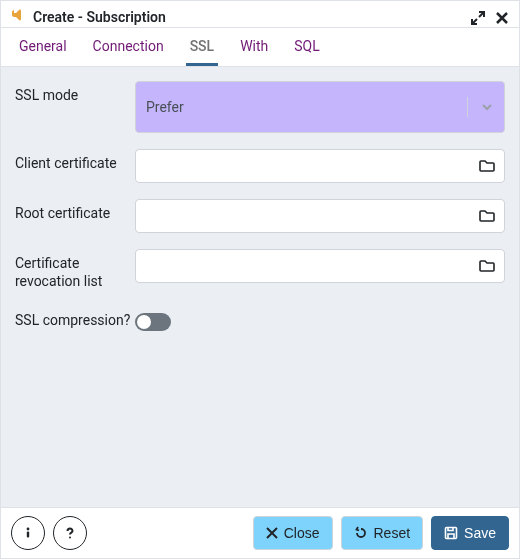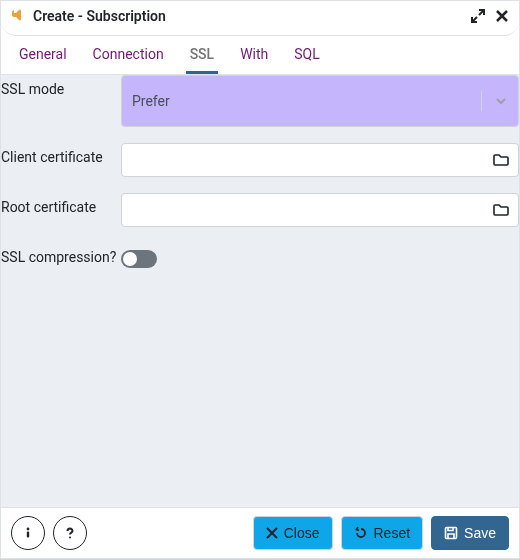--- a/index.html
+++ b/index.html
@@ -13,24 +13,23 @@
   .dialog {
     width: 520px;
     height: 559px;
     border: 1px solid #dee2e6;
     display: flex;
     flex-direction: column;
     background: #fff;
   }
   .titlebar {
     display: flex;
-    align-items: center;
-    padding: 6px 10px 10px 8px;
+    align-items: flex-end;
+    padding: 6px 10px 2px 8px;
     border-bottom: 1px solid #dee2e6;
-    border-radius: 15px;
   }
   .titlebar-icon {
     width: 18px; height: 18px; margin-right: 6px;
     display: inline-flex; align-items: center; justify-content: center;
   }
   .titlebar-title { font-weight: 600; flex: 0 0 auto; }
   .titlebar-spacer { flex: 1; }
   .titlebar-actions { display: flex; gap: 10px; align-items: center; }
   .titlebar-actions .ico { cursor: pointer; display:inline-flex; }
   .tabs {
@@ -47,20 +46,21 @@
     font-size: 14px;
   }
   .tab.active {
     border-bottom-color: #326690;
     color: #737373;
     font-weight: 500;
   }
   .body {
     flex: 1;
     background: #ebeef3;
+    padding: 14px;
     overflow: auto;
   }
   .row {
     display: flex;
     align-items: flex-start;
     margin-bottom: 16px;
   }
   .row:last-child { margin-bottom: 0; }
   .label {
     width: 120px;
@@ -111,21 +111,21 @@
     background: #fff;
     gap: 8px;
   }
   .footer-spacer { flex: 1; }
   .circle-btn {
     width: 34px; height: 34px; border-radius: 50%; border: 1px solid #212529;
     background: #fff; display: inline-flex; align-items:center; justify-content:center;
     cursor: pointer; font-weight: 700;
   }
   .btn {
-    height: 34px; border-radius: 4px; border: 1px solid #ced4da; background:#0ea5e9;
+    height: 34px; border-radius: 4px; border: 1px solid #ced4da; background:#7dd3fc;
     display: inline-flex; align-items:center; gap:6px; padding: 0 12px; cursor:pointer;
     color:#212529; font-size: 14px;
   }
   .btn-primary {
     background: #326690; border-color:#326690; color:#fff;
   }
   .ico-svg { display:block; }
 </style>
 </head>
 <body>
@@ -201,20 +201,33 @@
           <input type="text" value="" style="">
           <span class="file-btn">
             <svg width="18" height="18" viewBox="0 0 18 18" fill="none" stroke="#212529" stroke-width="1.6">
                 <path d="M2 5c0-.6.4-1 1-1h4l2 2h6c.6 0 1 .4 1 1v6c0 .6-.4 1-1 1H3c-.6 0-1-.4-1-1V5z"></path>
               </svg>
           </span>
         </div>
       </div>
     </div>
 
+    <div class="row">
+      <div class="label">Certificate revocation list</div>
+      <div class="control">
+        <div class="file-input">
+          <input type="text" value="" style="">
+          <span class="file-btn">
+            <svg width="18" height="18" viewBox="0 0 18 18" fill="none" stroke="#212529" stroke-width="1.6">
+                <path d="M2 5c0-.6.4-1 1-1h4l2 2h6c.6 0 1 .4 1 1v6c0 .6-.4 1-1 1H3c-.6 0-1-.4-1-1V5z"></path>
+              </svg>
+          </span>
+        </div>
+      </div>
+    </div>
 
     <div class="row">
       <div class="label">SSL compression?</div>
       <div class="control">
         <span class="toggle">
           <span class="knob"></span>
         </span>
       </div>
     </div>
 

